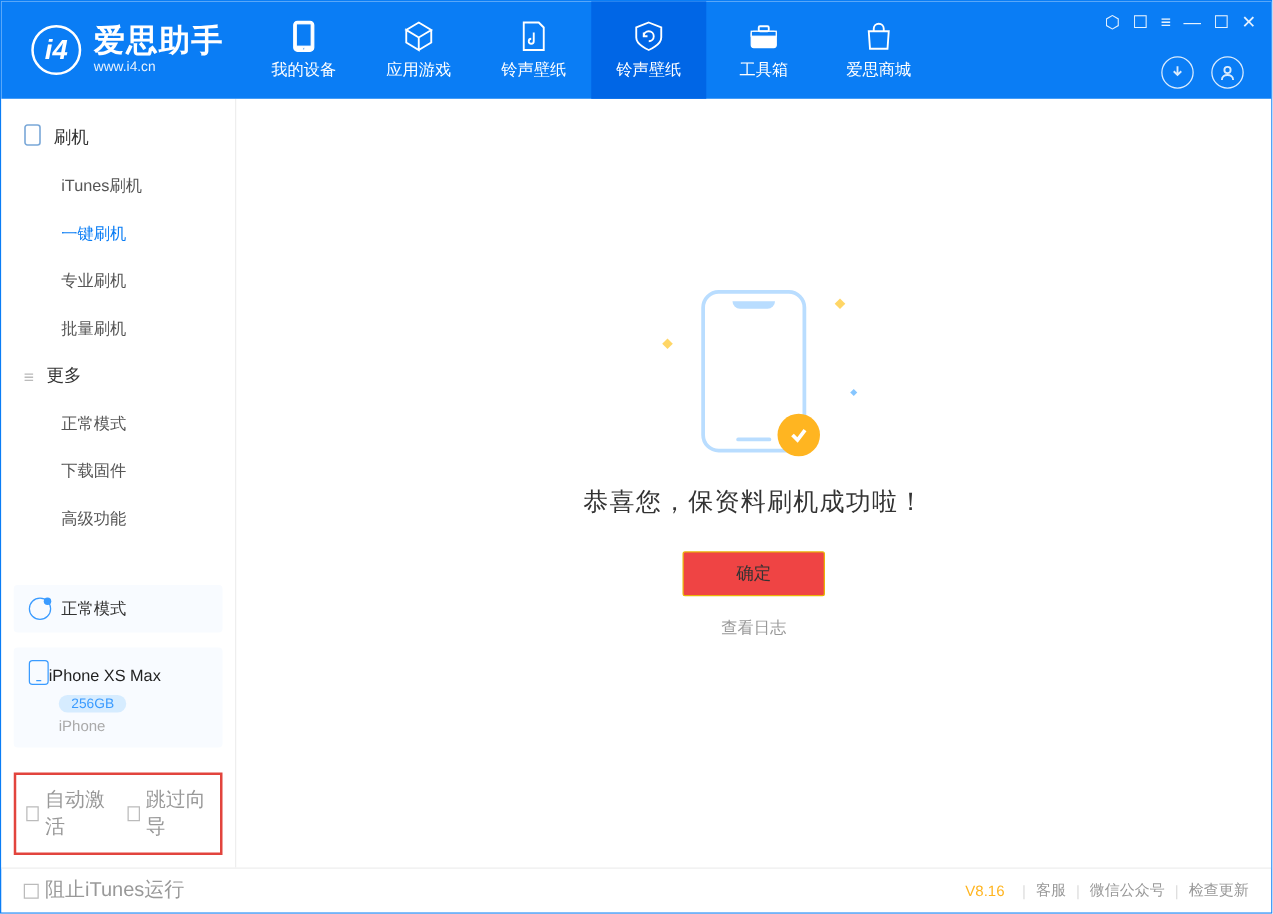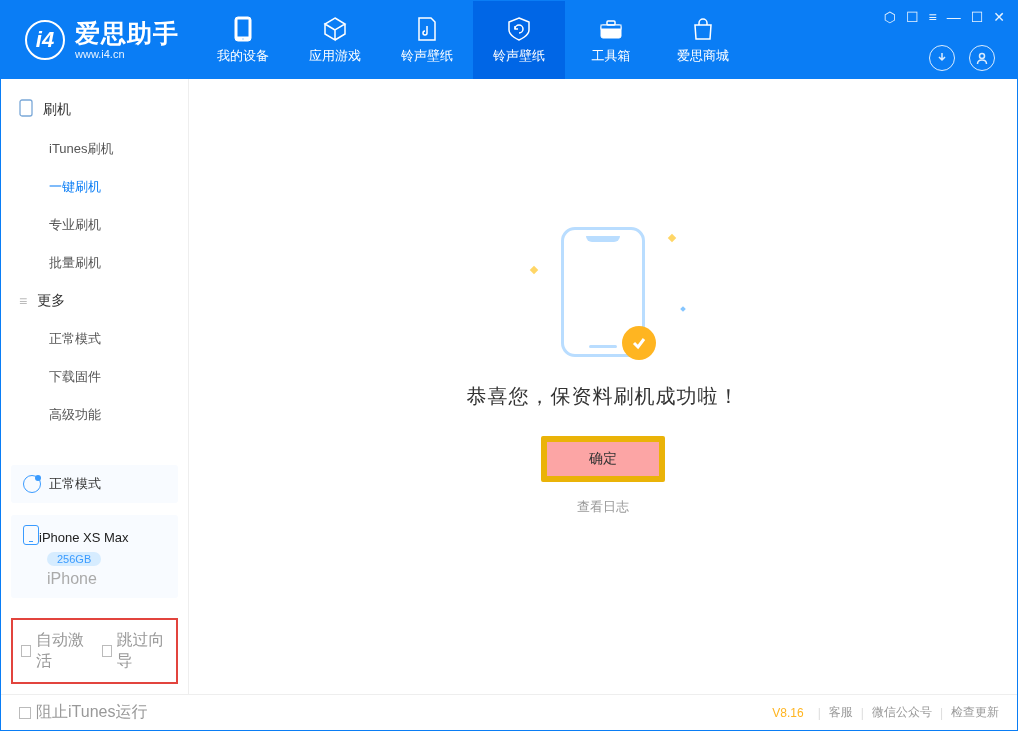--- a/index.html
+++ b/index.html
@@ -29,36 +29,36 @@
 .side-item.active { color: #0a7df5; }
 .sidebar-spacer { flex: 1; }
 .mode-card, .device-card { margin: 6px 10px; background: #f8fbff; border-radius: 3px; padding: 10px 12px; }
 .mode-card { display: flex; align-items: center; gap: 8px; color: #333; font-size: 13px; }
 .mode-card .dot { width: 18px; height: 18px; border: 1.5px solid #3a9bff; border-radius: 50%; position: relative; }
 .mode-card .dot::after { content: ""; width: 6px; height: 6px; background: #3a9bff; border-radius: 50%; position: absolute; right: -1px; top: -1px; }
 .device-card .dev-head { display: flex; align-items: flex-end; gap: 0; font-weight: normal; color: #222; margin-bottom: 6px; }
 .dev-phone-ico { width: 16px; height: 20px; border: 1.5px solid #3a9bff; border-radius: 3px; position: relative; }
 .dev-phone-ico::after { content: ""; width: 4px; height: 1.5px; background: #3a9bff; position: absolute; bottom: 2px; left: 5px; }
 .dev-cap { display: inline-block; background: #d6ecff; color: #3a9bff; border-radius: 10px; padding: 1px 10px; font-size: 11px; margin-left: 24px; }
-.dev-type { color: #aaa; font-size: 16px; margin: 4px 0 0 24px; }
+.dev-type { color: #aaa; font-size: 12px; margin: 4px 0 0 24px; }
 .red-box { margin: 14px 10px 10px 10px; border: 2px solid #e2443d; padding: 10px 8px; display: flex; gap: 14px; align-items: center; }
 .chk { display: flex; align-items: center; gap: 5px; color: #999; font-size: 16px; cursor: pointer; }
 .chk .box { width: 12px; height: 12px; border: 1px solid #bbb; display: inline-block; }
 .main { flex: 1; display: flex; flex-direction: column; align-items: center; justify-content: center; gap: 26px; }
 .phone-illus { width: 84px; height: 130px; border: 3px solid #b9ddff; border-radius: 14px; position: relative; background: #fff; }
 .phone-illus::before { content: ""; position: absolute; left: 50%; transform: translateX(-50%); top: 6px; width: 34px; height: 6px; background: #b9ddff; border-radius: 0 0 6px 6px; }
 .phone-illus::after { content: ""; position: absolute; left: 50%; transform: translateX(-50%); bottom: 6px; width: 28px; height: 3px; background: #b9ddff; border-radius: 2px; }
 .check-badge { position: absolute; right: -14px; bottom: -6px; width: 34px; height: 34px; background: #ffb521; border-radius: 50%; display: flex; align-items: center; justify-content: center; }
 .check-badge svg { stroke: #fff; stroke-width: 3; fill: none; }
 .sparkle { position: absolute; width: 6px; height: 6px; background: #ffd666; transform: rotate(45deg); }
 .sparkle.s1 { left: -30px; top: 40px; }
 .sparkle.s2 { right: -30px; top: 8px; }
 .sparkle.s3 { right: -40px; top: 80px; width: 4px; height: 4px; background: #86c6ff; }
 .success-text { font-size: 20px; color: #333; letter-spacing: 1px; }
-.ok-btn { border: 6px solid #eab308; background: #fca5a5; padding: 8px 42px; font-size: 14px; color: #333; cursor: pointer; border-radius: 2px; }
+.ok-btn { border: 1px solid #eab308; background: #ef4444; padding: 8px 42px; font-size: 14px; color: #333; cursor: pointer; border-radius: 2px; }
 .log-link { color: #999; font-size: 13px; cursor: pointer; margin-top:-10px; }
 .footer { border-top: 1px solid #eee; height: 36px; display: flex; align-items: center; padding: 0 18px; color: #999; font-size: 12px; }
 .footer .chk { color: #999; }
 .footer-right { margin-left: auto; display: flex; align-items: center; gap: 8px; }
 .footer-right .ver { color: #ffb521; margin-right: 6px; }
 .footer-right .sep { color: #ddd; }
 .footer-right a { color: #999; cursor: pointer; }
 .illus-wrap { position: relative; margin-top: -30px; }
 </style>
 </head>

